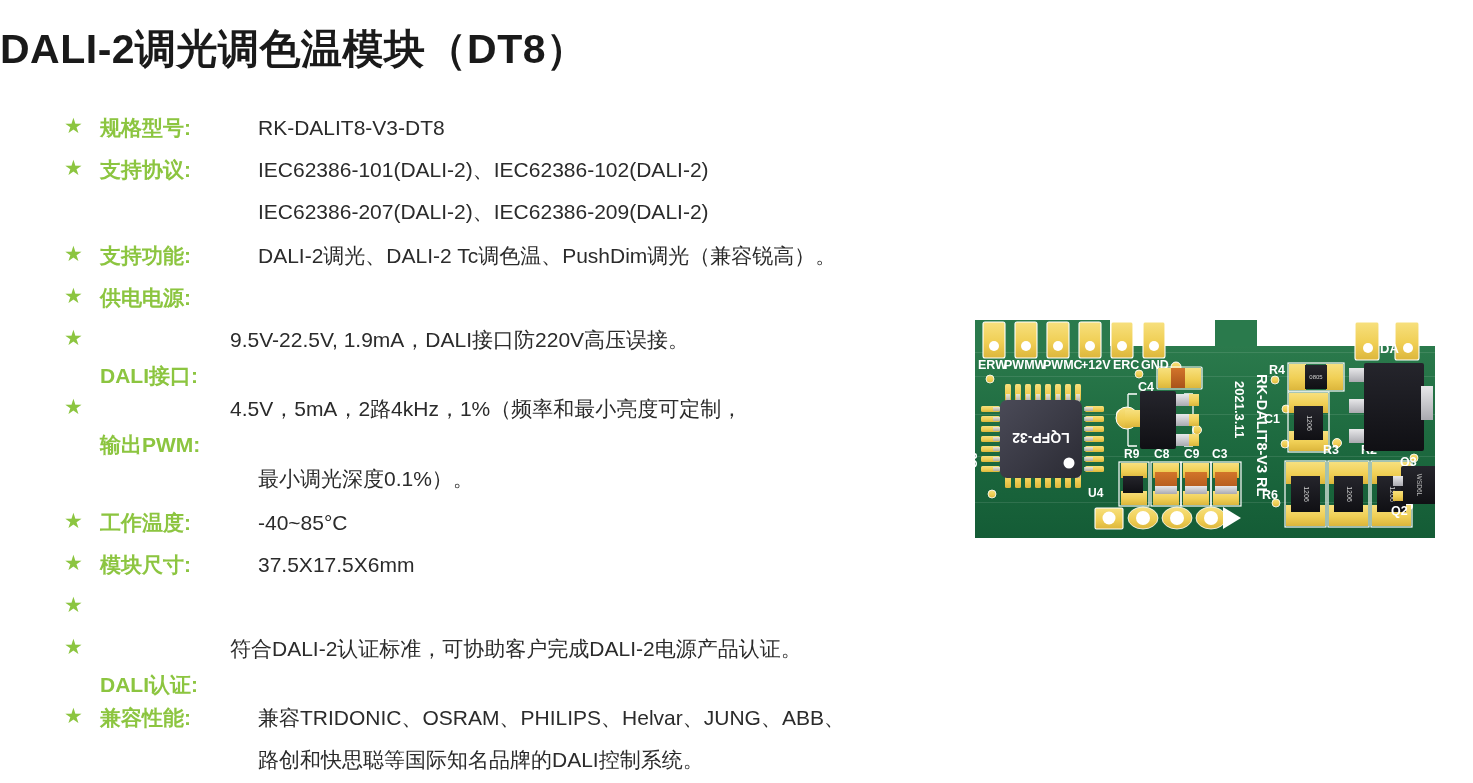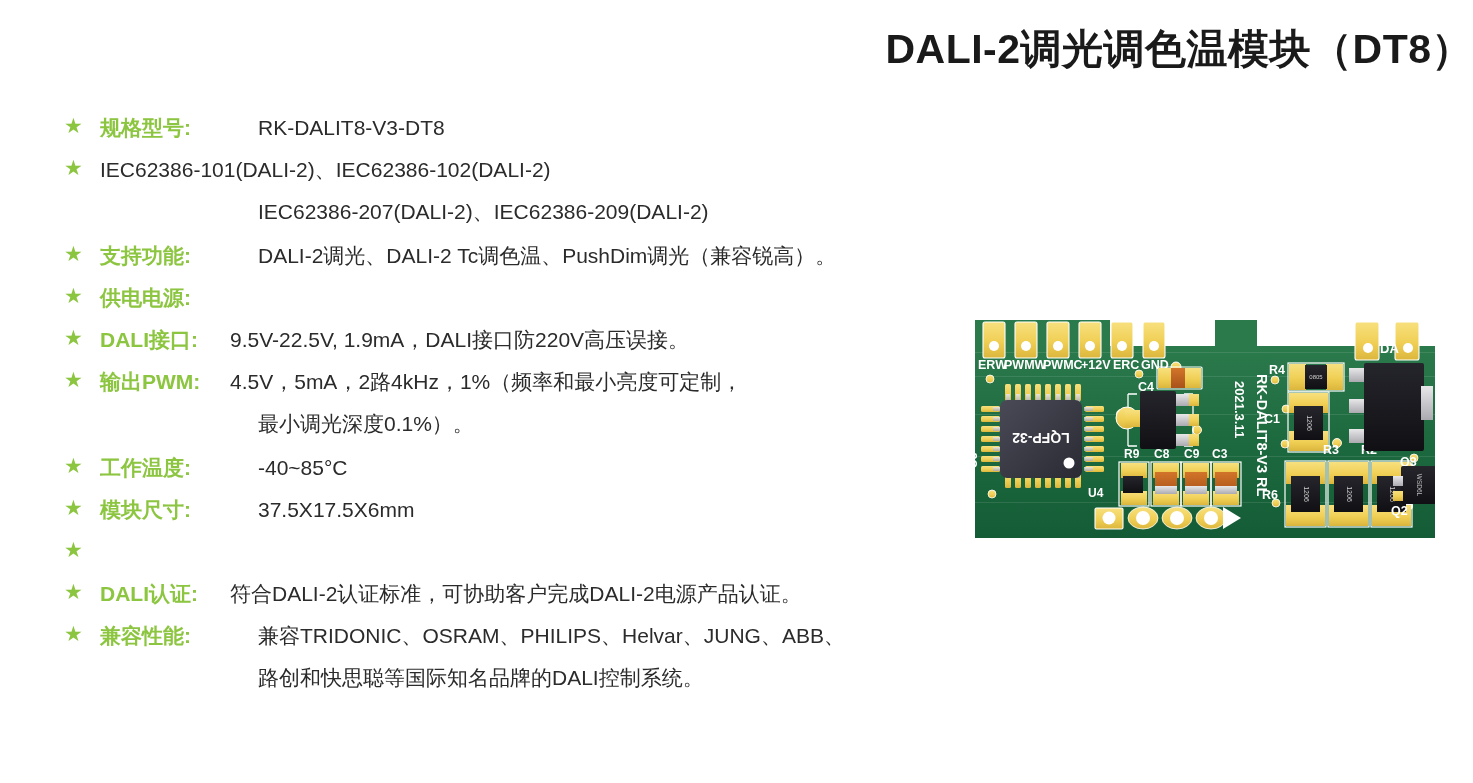--- a/index.html
+++ b/index.html
@@ -12,21 +12,21 @@
     width: 1473px; height: 783px;
     font-family: "Liberation Sans", "DejaVu Sans", sans-serif;
     position: relative;
     overflow: hidden;
   }
 
   
   .page-title {
     position: absolute;
     top: 22px; left: 0; width: 1473px;
-    text-align: right;
+    text-align: left;
     font-size: 41px;
     font-weight: bold;
     color: #1a1a1a;
     letter-spacing: 0.5px;
     white-space: nowrap;
   }
 
   
   .spec-list {
     position: absolute;
@@ -59,20 +59,21 @@
     font-size: 21px;
     font-weight: bold;
     color: #8CC540;
     line-height: 1.45;
     white-space: nowrap;
     padding-top: 1px;
   }
   .label-cell.wide {
     width: 130px;
     flex: 0 0 130px;
+    margin-top: 36px;
   }
   .value-cell {
     flex: 1 1 auto;
     font-size: 21px;
     color: #2b2b2b;
     line-height: 1.45;
     white-space: nowrap;
     padding-top: 1px;
   }
   .spacer-cell {
@@ -102,20 +103,21 @@
       <span class="star">★</span>
     </div>
     <div class="label-cell">规格型号:</div>
     <div class="value-cell">RK-DALIT8-V3-DT8</div>
   </div>
 
   <div class="spec-row">
     <div class="star-cell">
       <span class="star">★</span>
     </div>
+    <div class="label-cell">支持协议:</div>
     <div class="value-cell">IEC62386-101(DALI-2)、IEC62386-102(DALI-2)</div>
   </div>
   <div class="spec-row cont">
     <div class="spacer-cell"></div>
     <div class="value-cell">IEC62386-207(DALI-2)、IEC62386-209(DALI-2)</div>
   </div>
 
   <div class="spec-row">
     <div class="star-cell">
       <span class="star">★</span>

